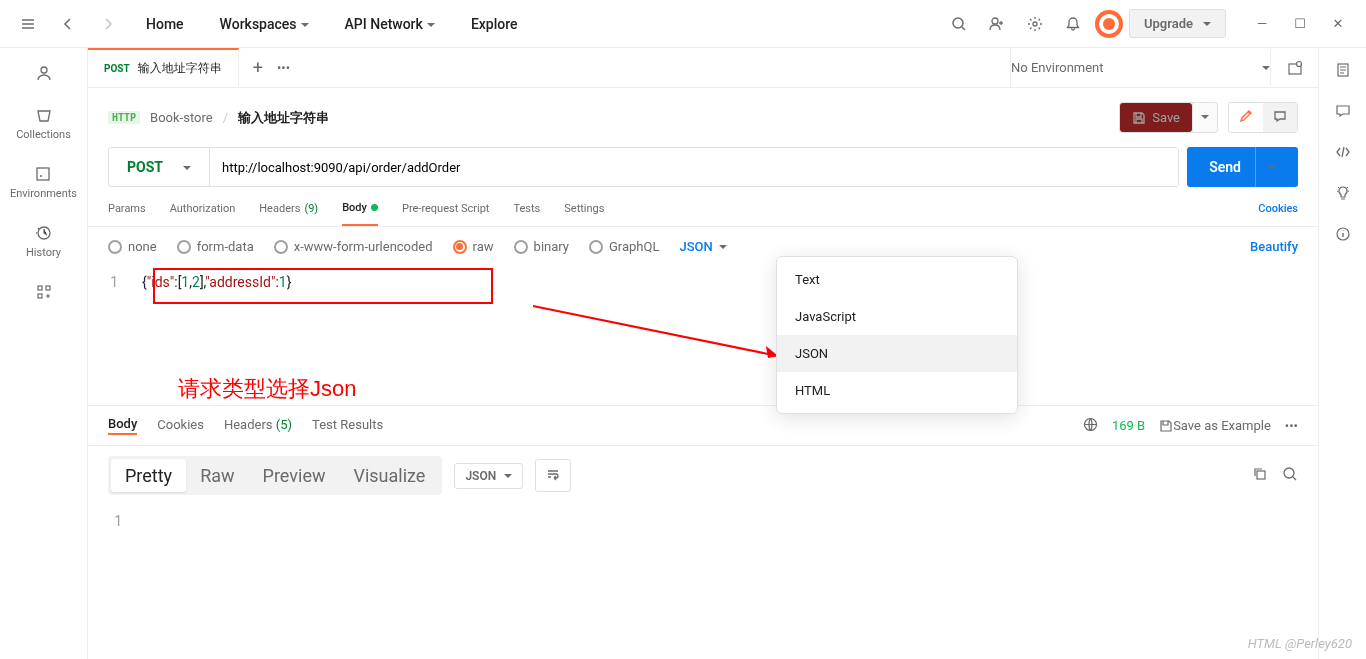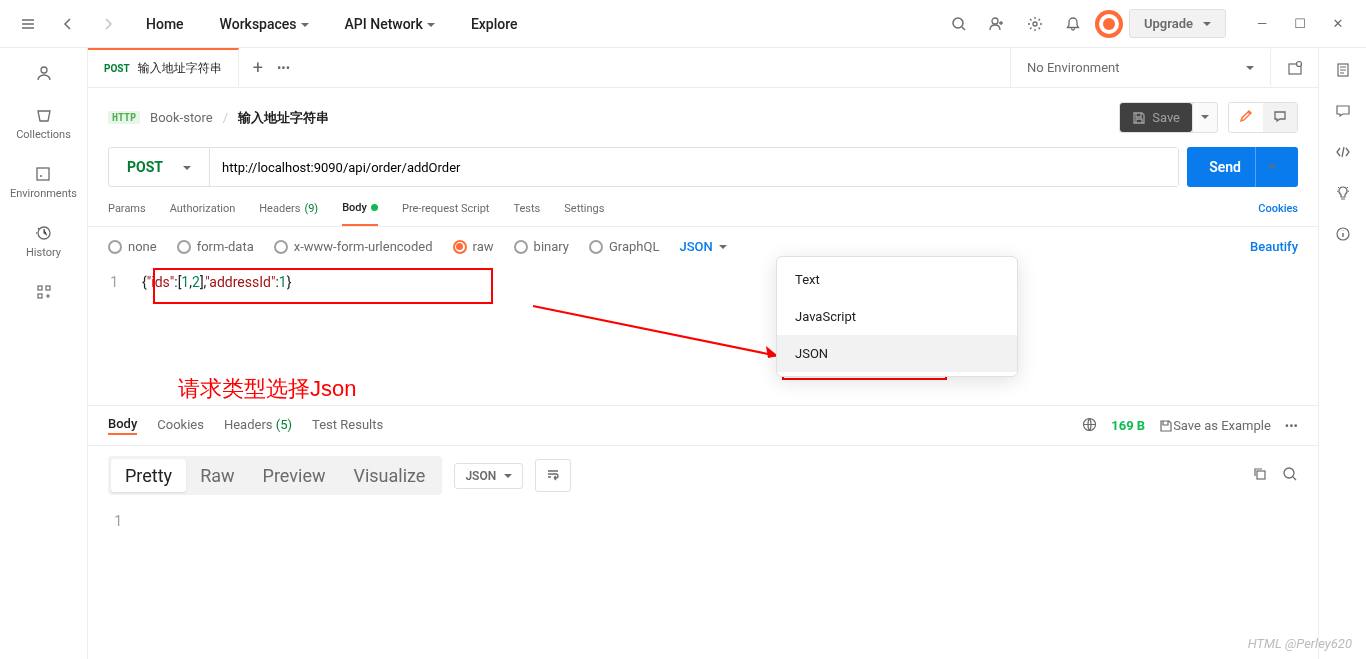--- a/index.html
+++ b/index.html
@@ -23,30 +23,30 @@
 .rail-item { display: flex; flex-direction: column; align-items: center; gap: 4px; cursor: pointer; color: #6b6b6b; font-size: 11px; padding: 4px; }
 .right-rail { width: 48px; border-left: 1px solid #ededed; display: flex; flex-direction: column; align-items: center; padding-top: 14px; gap: 22px; color: #6b6b6b; }
 .main { flex: 1; display: flex; flex-direction: column; min-width: 0; }
 
 
 .tabs-row { height: 40px; display: flex; align-items: stretch; border-bottom: 1px solid #ededed; }
 .tab { display: flex; align-items: center; padding: 0 16px; border-right: 1px solid #ededed; gap: 8px; font-size: 12px; }
 .tab.active { border-top: 2px solid #ff6c37; }
 .tab-method { color: #007f31; font-weight: 700; font-size: 10px; }
 .tab-actions { display: flex; align-items: center; gap: 14px; padding: 0 14px; color: #6b6b6b; }
-.env-select { margin-left: auto; display: flex; align-items: center; padding: 0 16px; color: #6b6b6b; font-size: 13px; gap: 10px; border-left: 1px solid #ededed; min-width: 260px; justify-content: space-between; }
+.env-select { margin-left: auto; display: flex; align-items: center; padding: 0 0; color: #6b6b6b; font-size: 13px; gap: 10px; border-left: 1px solid #ededed; min-width: 260px; justify-content: space-between; }
 
 
 .breadcrumb { padding: 14px 20px; display: flex; align-items: center; gap: 10px; font-size: 13px; }
 .http-badge { background: #e8f5e9; color: #4caf50; padding: 1px 4px; border-radius: 2px; font-size: 10px; font-weight: 700; font-family: monospace; }
 .crumb-light { color: #6b6b6b; }
 .crumb-sep { color: #ccc; }
 .crumb-strong { font-weight: 600; }
 .bc-actions { margin-left: auto; display: flex; gap: 10px; }
-.save-btn { display: flex; align-items: center; gap: 6px; border: 1px solid #e0e0e0; padding: 6px 12px; border-radius: 3px; color: #a0a0a0; background: #404040; }
+.save-btn { display: flex; align-items: center; gap: 6px; border: 1px solid #e0e0e0; padding: 6px 12px; border-radius: 3px; color: #a0a0a0; background: #7f1d1d; }
 .save-drop { border-left: 1px solid #e0e0e0; padding: 6px 8px; }
 .edit-grp { display: flex; border: 1px solid #e0e0e0; border-radius: 3px; }
 .edit-half { padding: 6px 10px; }
 .edit-half:first-child { color: #ff6c37; }
 .edit-half.gray { background: #f2f2f2; color: #6b6b6b; }
 
 
 .url-row { padding: 0 20px; display: flex; gap: 8px; align-items: stretch; }
 .url-box { flex: 1; display: flex; border: 1px solid #e0e0e0; border-radius: 3px; height: 40px; }
 .method-select { padding: 0 18px; display: flex; align-items: center; gap: 20px; color: #007f31; font-weight: 700; border-right: 1px solid #e0e0e0; font-size: 14px; }
@@ -85,21 +85,21 @@
 
 .dropdown { position: absolute; background: #fff; border: 1px solid #e0e0e0; border-radius: 6px; box-shadow: 0 4px 20px rgba(0,0,0,0.12); width: 242px; padding: 4px 0; z-index: 10; }
 .dropdown-item { padding: 11px 18px; cursor: pointer; font-size: 13px; }
 .dropdown-item.selected { background: #f2f2f2; }
 
 
 .response-header { padding: 10px 20px; display: flex; align-items: center; gap: 20px; border-bottom: 1px solid #ededed; font-size: 13px; color: #6b6b6b; }
 .resp-tab { cursor: pointer; padding-bottom: 2px; }
 .resp-tab.active { color: #212121; border-bottom: 2px solid #ff6c37; font-weight: 500; }
 .resp-right { margin-left: auto; display: flex; align-items: center; gap: 14px; }
-.green { color: #0cbb52; font-weight: bold; }
+.green { color: #0cbb52; }
 .resp-views { padding: 10px 20px; display: flex; align-items: center; gap: 6px; }
 .view-tabs { display: flex; background: #f2f2f2; border-radius: 4px; padding: 3px; }
 .view-tab { padding: 6px 14px; border-radius: 3px; cursor: pointer; font-size: 18px; color: #6b6b6b; }
 .view-tab.active { background: #fff; color: #212121; box-shadow: 0 1px 2px rgba(0,0,0,0.1); }
 .json-box { border: 1px solid #e0e0e0; border-radius: 3px; padding: 5px 10px; display: flex; align-items: center; gap: 8px; color: #6b6b6b; font-size: 12px; font-weight: 600; margin-left: 6px; }
 .wrap-btn { border: 1px solid #e0e0e0; border-radius: 3px; padding: 7px 10px; margin-left: 6px; color: #6b6b6b; }
 .resp-editor { padding: 8px 20px; font-family: Consolas, monospace; font-size: 14px; }
 .resp-lineno { display: inline-block; width: 30px; text-align: right; color: #9e9e9e; padding-right: 16px; }
 
 
@@ -332,20 +332,21 @@
         <div class="lineno">1</div>
         <div class="code"><span class="punct">{</span><span class="key">"ids"</span><span class="punct">:[</span><span class="num">1</span><span class="punct">,</span><span class="num">2</span><span class="punct">],</span><span class="key">"addressId"</span><span class="punct">:</span><span class="num">1</span><span class="punct">}</span></div>
       </div>
       <div class="red-box" style="left:65px;top:2px;width:340px;height:36px"></div>
       <div class="red-text" style="left:90px;top:108px">请求类型选择Json</div>
 
       <div class="dropdown" style="left:688px;top:-10px">
         <div class="dropdown-item">Text</div>
         <div class="dropdown-item">JavaScript</div>
         <div class="dropdown-item selected">JSON</div>
+        <div class="dropdown-item">HTML</div>
       </div>
       <div class="red-box" style="left:694px;top:72px;width:165px;height:42px"></div>
 
       <svg class="arrow-svg" style="left:430px;top:30px" width="270" height="80">
           <line x1="260" y1="60" x2="15" y2="10" stroke="#ff0000" stroke-width="2"></line>
           <polygon points="260,60 248,50 250,62" fill="#ff0000"></polygon>
         </svg>
     </div>
 
     <div class="response-header">

